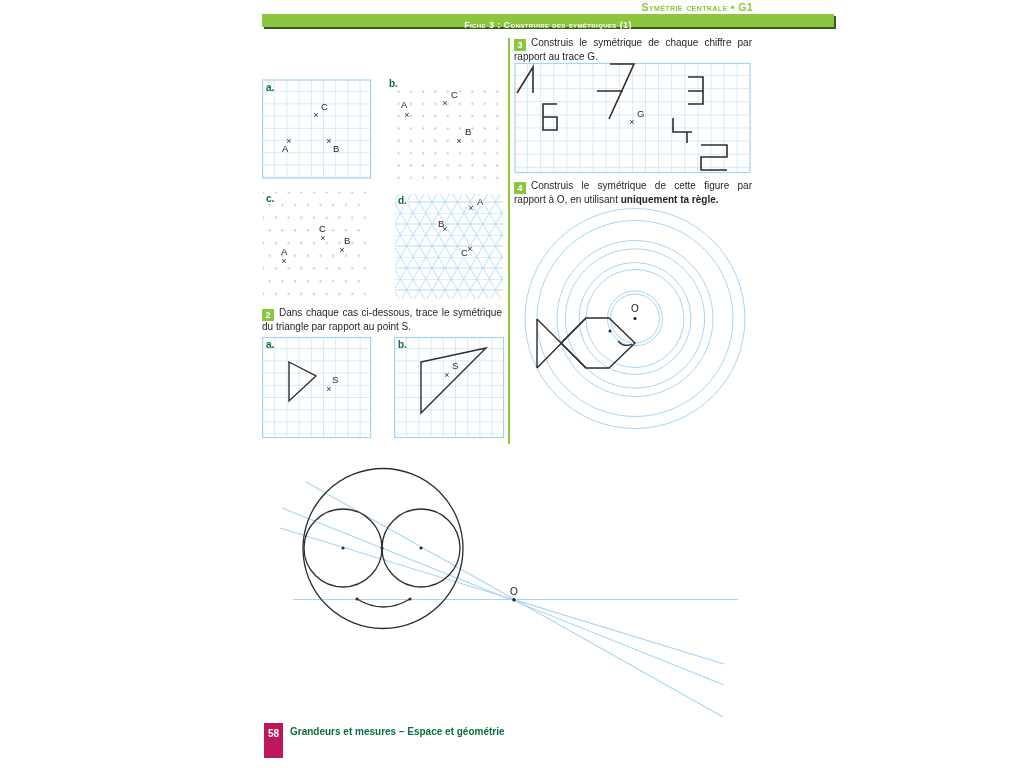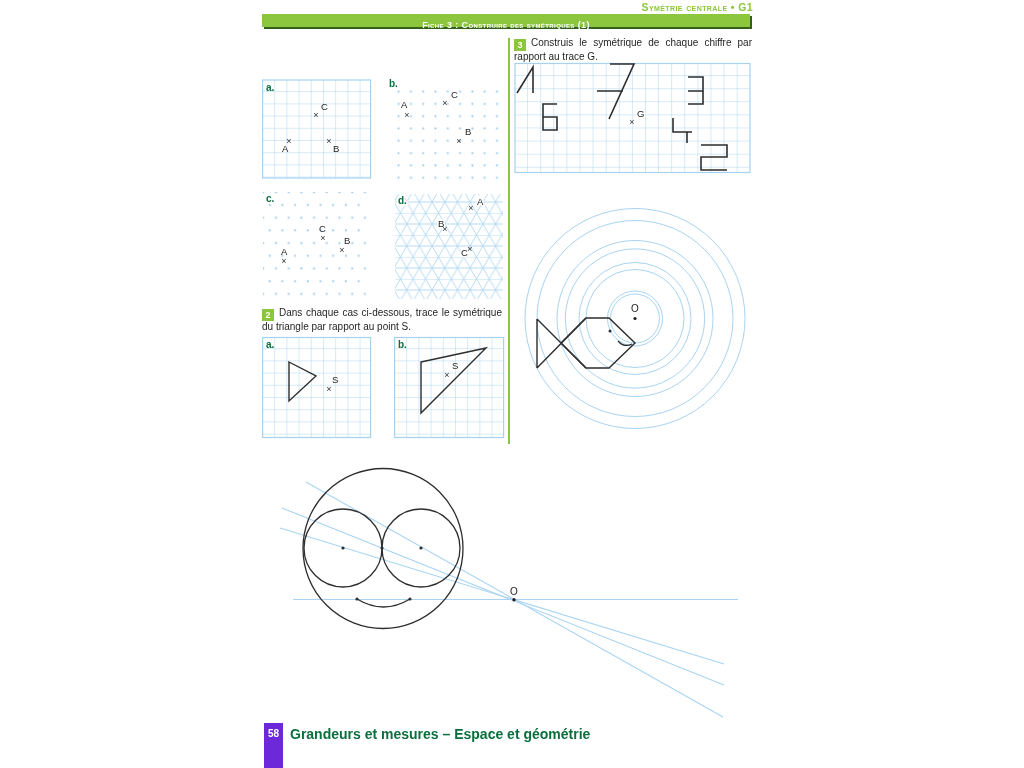--- a/index.html
+++ b/index.html
@@ -2,21 +2,21 @@
 <html><head>
 <meta charset="utf-8">
 <style>
   html,body{margin:0;padding:0;background:#e8e8e8;}
   #page{position:relative;width:1024px;height:768px;background:#ffffff;overflow:hidden;
         font-family:"Liberation Sans","DejaVu Sans",sans-serif;color:#1f1f1f;}
   .abs{position:absolute;}
   
   #corner-tag{right:271px;top:1px;font-size:10.5px;font-weight:bold;color:#8cc63e;
               font-variant:small-caps;letter-spacing:.4px;}
-  #fiche-bar{left:262px;top:14px;width:488px;height:13px;background:#8cc63e;
+  #fiche-bar{left:262px;top:14px;width:572px;height:13px;background:#8cc63e;
              box-shadow:2px 2px 0 #33611a;text-align:center;}
   #fiche-bar span{font-size:9px;font-weight:bold;color:#ffffff;font-variant:small-caps;
                   letter-spacing:.4px;line-height:13px;}
   
   .ex-text{font-size:10px;line-height:12.4px;text-align:justify;}
   .badge{display:inline-block;width:12px;height:12px;background:#8cc63e;color:#fff;
          font-size:9px;font-weight:bold;text-align:center;line-height:12px;
          margin-right:5px;vertical-align:-2px;}
   .bold{font-weight:bold;}
   
@@ -24,24 +24,24 @@
   .halo{paint-order:stroke;stroke:#ffffff;stroke-width:3px;}
   .plabel{font:9.5px "Liberation Sans","DejaVu Sans",sans-serif;fill:#222;}
   .cross{font:9px "Liberation Sans","DejaVu Sans",sans-serif;fill:#333;text-anchor:middle;}
   .olabel{font:10px "Liberation Sans","DejaVu Sans",sans-serif;fill:#222;text-anchor:middle;}
   .gridrect{stroke:#a6d2f0;stroke-width:1.2;}
   .ink{stroke:#2d2d2d;fill:none;}
   .blue{stroke:#a8d4f2;fill:none;}
   
   #col-divider{left:508px;top:38px;width:2px;height:406px;background:#8cc63e;}
   
-  #footer-badge{left:264px;top:723px;width:19px;height:45px;background:#6d28d9;
+  #footer-badge{left:264px;top:723px;width:19px;height:35px;background:#be185d;
                 text-align:center;}
   #footer-badge span{color:#fff;font-weight:bold;font-size:10px;line-height:15px;}
-  #footer-title{left:290px;top:726px;font-size:14px;font-weight:bold;color:#0a6e3d;}
+  #footer-title{left:290px;top:726px;font-size:10px;font-weight:bold;color:#0a6e3d;}
 </style>
 </head>
 <body>
 
 <div id="page">
 
   <svg class="abs" width="0" height="0">
     <defs>
       <pattern id="pSq12" width="12.2" height="12.2" patternUnits="userSpaceOnUse">
         <path d="M12.2 0 H0 V12.2" fill="none" stroke="#a6d2f0" stroke-width="0.9"></path>
@@ -143,20 +143,23 @@
     <path d="M3 31 L19 5 L19 31" class="ink" stroke-width="1.6"></path>
     <path d="M43 42 H29 V68 H43 V55 H29" class="ink" stroke-width="1.6"></path>
     <path d="M96 2 H120 L95 57 M83 29 H109" class="ink" stroke-width="1.6"></path>
     <path d="M174 15 H189 V42 H174 M189 29 H174" class="ink" stroke-width="1.6"></path>
     <path d="M159 56 V70 H178 M173 70 V81" class="ink" stroke-width="1.6"></path>
     <path d="M187 83 H213 V95 H187 V108 H213" class="ink" stroke-width="1.6"></path>
     <text x="123" y="55" class="plabel halo">G</text>
     <text x="118" y="63" class="cross">×</text>
   </svg>
 
+  <div class="abs ex-text" style="left:514px;top:180px;width:238px;">
+    <span class="badge">4</span><span>Construis le symétrique de cette figure par rapport à O, en utilisant </span><span class="bold">uniquement ta règle.</span>
+  </div>
 
   <svg class="abs" style="left:523px;top:206px;" width="228" height="226">
     <g>
       <circle cx="112" cy="112.5" r="24.5" class="blue" stroke-width="1"></circle>
       <circle cx="112" cy="112.5" r="27.5" class="blue" stroke-width="1"></circle>
       <circle cx="112" cy="112.5" r="49" class="blue" stroke-width="1"></circle>
       <circle cx="112" cy="112.5" r="56" class="blue" stroke-width="1"></circle>
       <circle cx="112" cy="112.5" r="69.6" class="blue" stroke-width="1"></circle>
       <circle cx="112" cy="112.5" r="78" class="blue" stroke-width="1"></circle>
       <circle cx="112" cy="112.5" r="98" class="blue" stroke-width="1"></circle>

